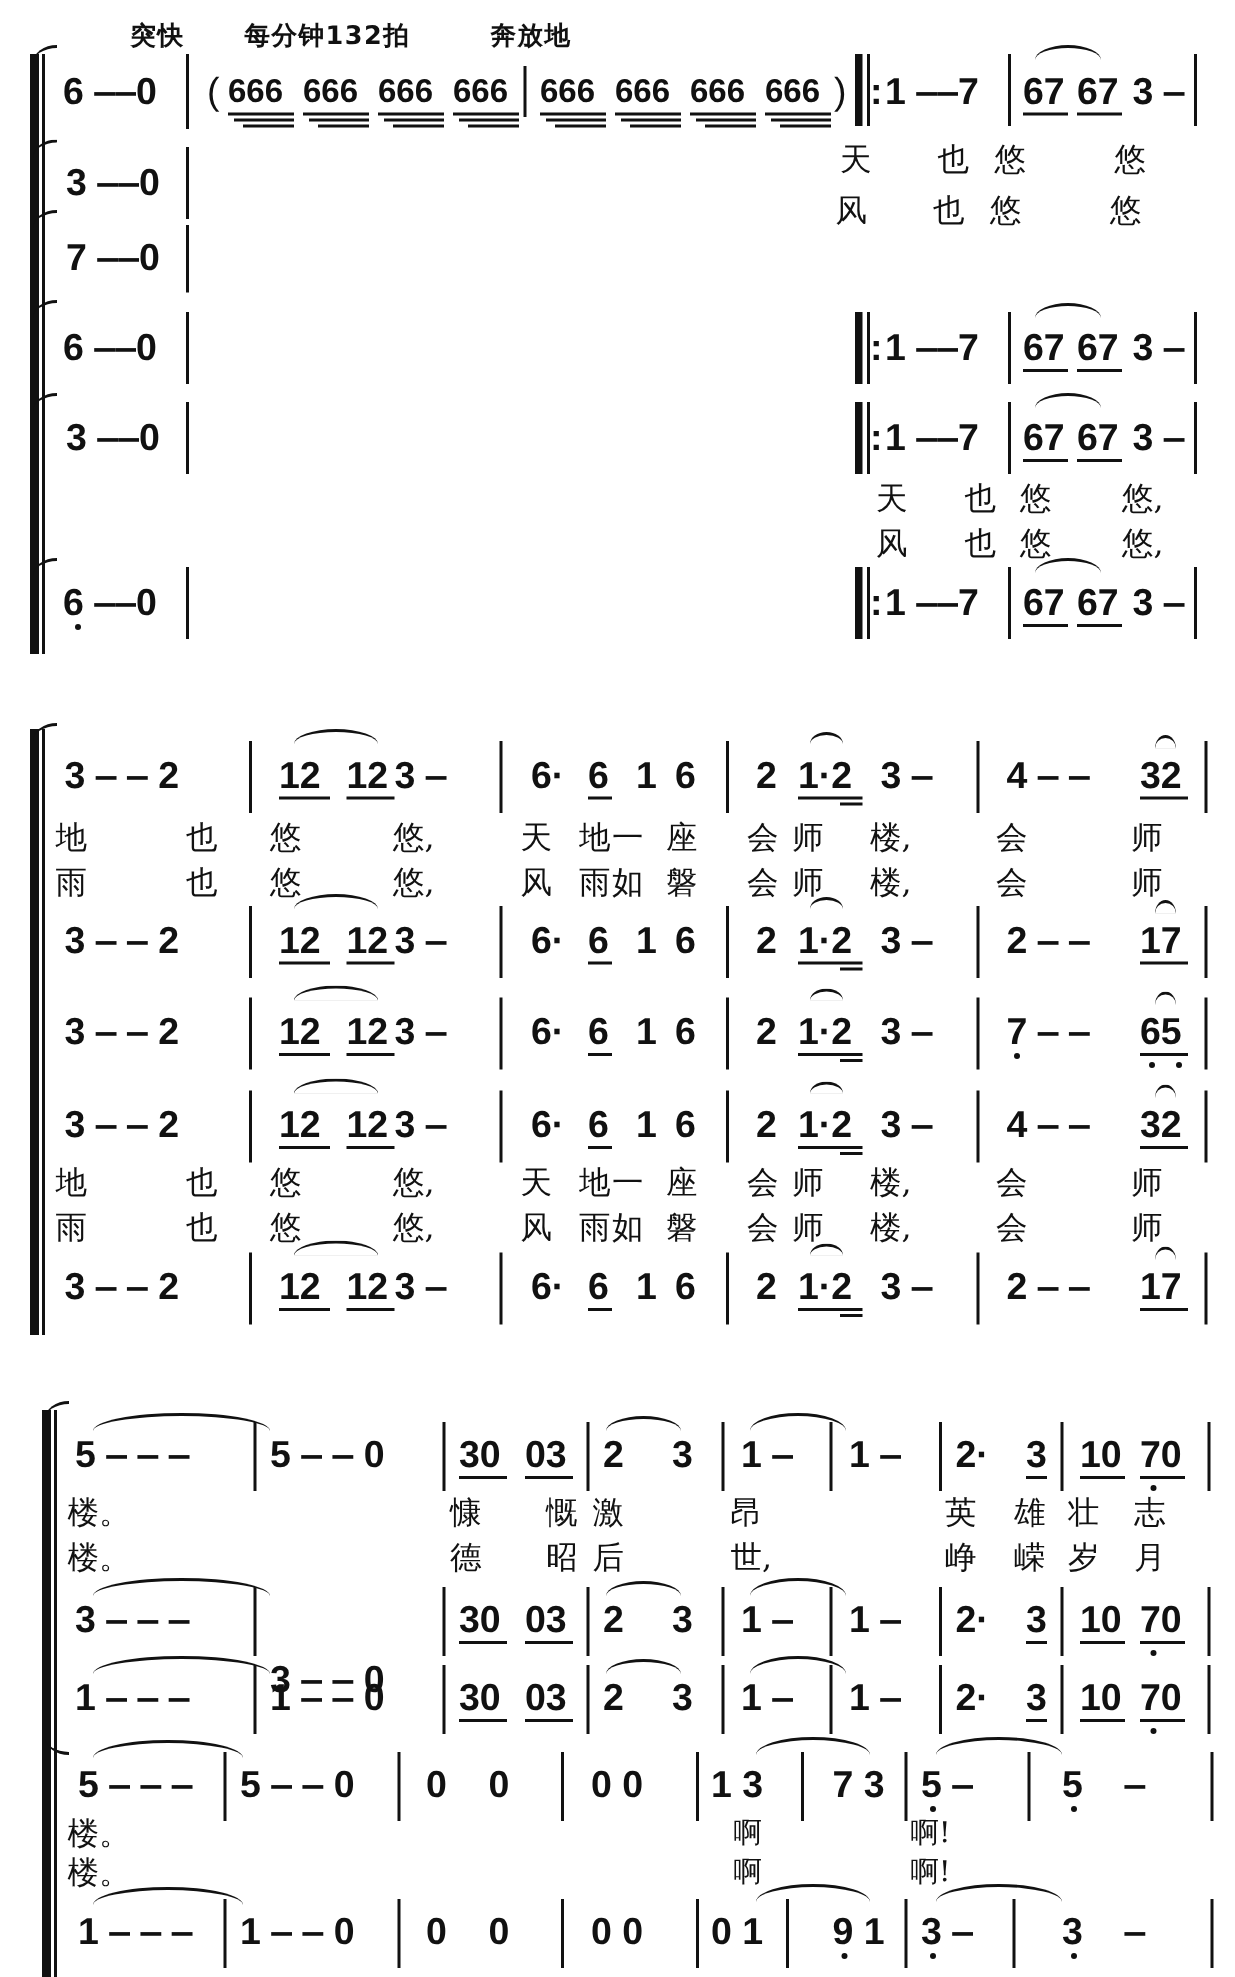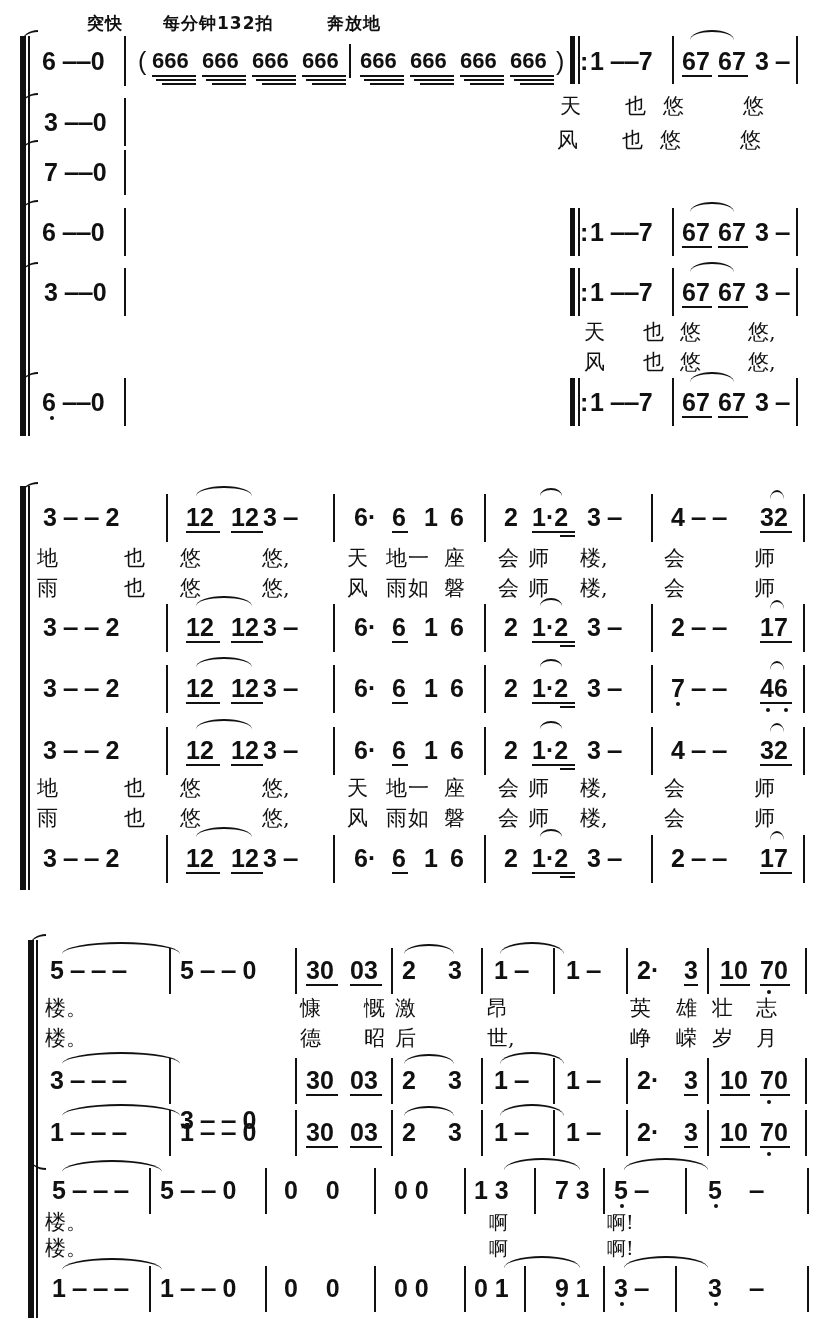--- a/index.html
+++ b/index.html
@@ -295,21 +295,21 @@
     <span class="note" style="left:504px;top:688px;">2</span>
     <div class="slur" style="left:540px;top:659px;width:22px;height:6px;"></div>
     <span class="note" style="left:532px;top:688px;">1·2</span>
     <span class="note" style="left:587px;top:688px;">3 ‒</span>
     <div class="ul" style="left:532px;top:702px;width:43px;"></div>
       <div class="ul" style="left:560px;top:706px;width:15px;"></div>
     <div class="bar" style="left:651px;top:665px;height:48px;"></div>
     <span class="note" style="left:671px;top:688px;">7 ‒ ‒</span>
     <div class="dot" style="left:676px;top:702px;"></div>
     <div class="fermata" style="left:770px;top:661px;"></div>
-    <span class="note" style="left:760px;top:688px;">46</span>
+    <span class="note" style="left:760px;top:688px;">65</span>
     <div class="ul" style="left:760px;top:702px;width:32px;"></div>
     <div class="dot" style="left:766px;top:708px;"></div>
       <div class="dot" style="left:784px;top:708px;"></div>
     <div class="bar" style="left:803px;top:665px;height:48px;"></div>
   </div>
 
   <div>
     <span class="note" style="left:43px;top:750px;">3 ‒ ‒ 2</span>
     <div class="bar" style="left:166px;top:727px;height:48px;"></div>
     <div class="slur" style="left:196px;top:719px;width:56px;height:8px;"></div>

